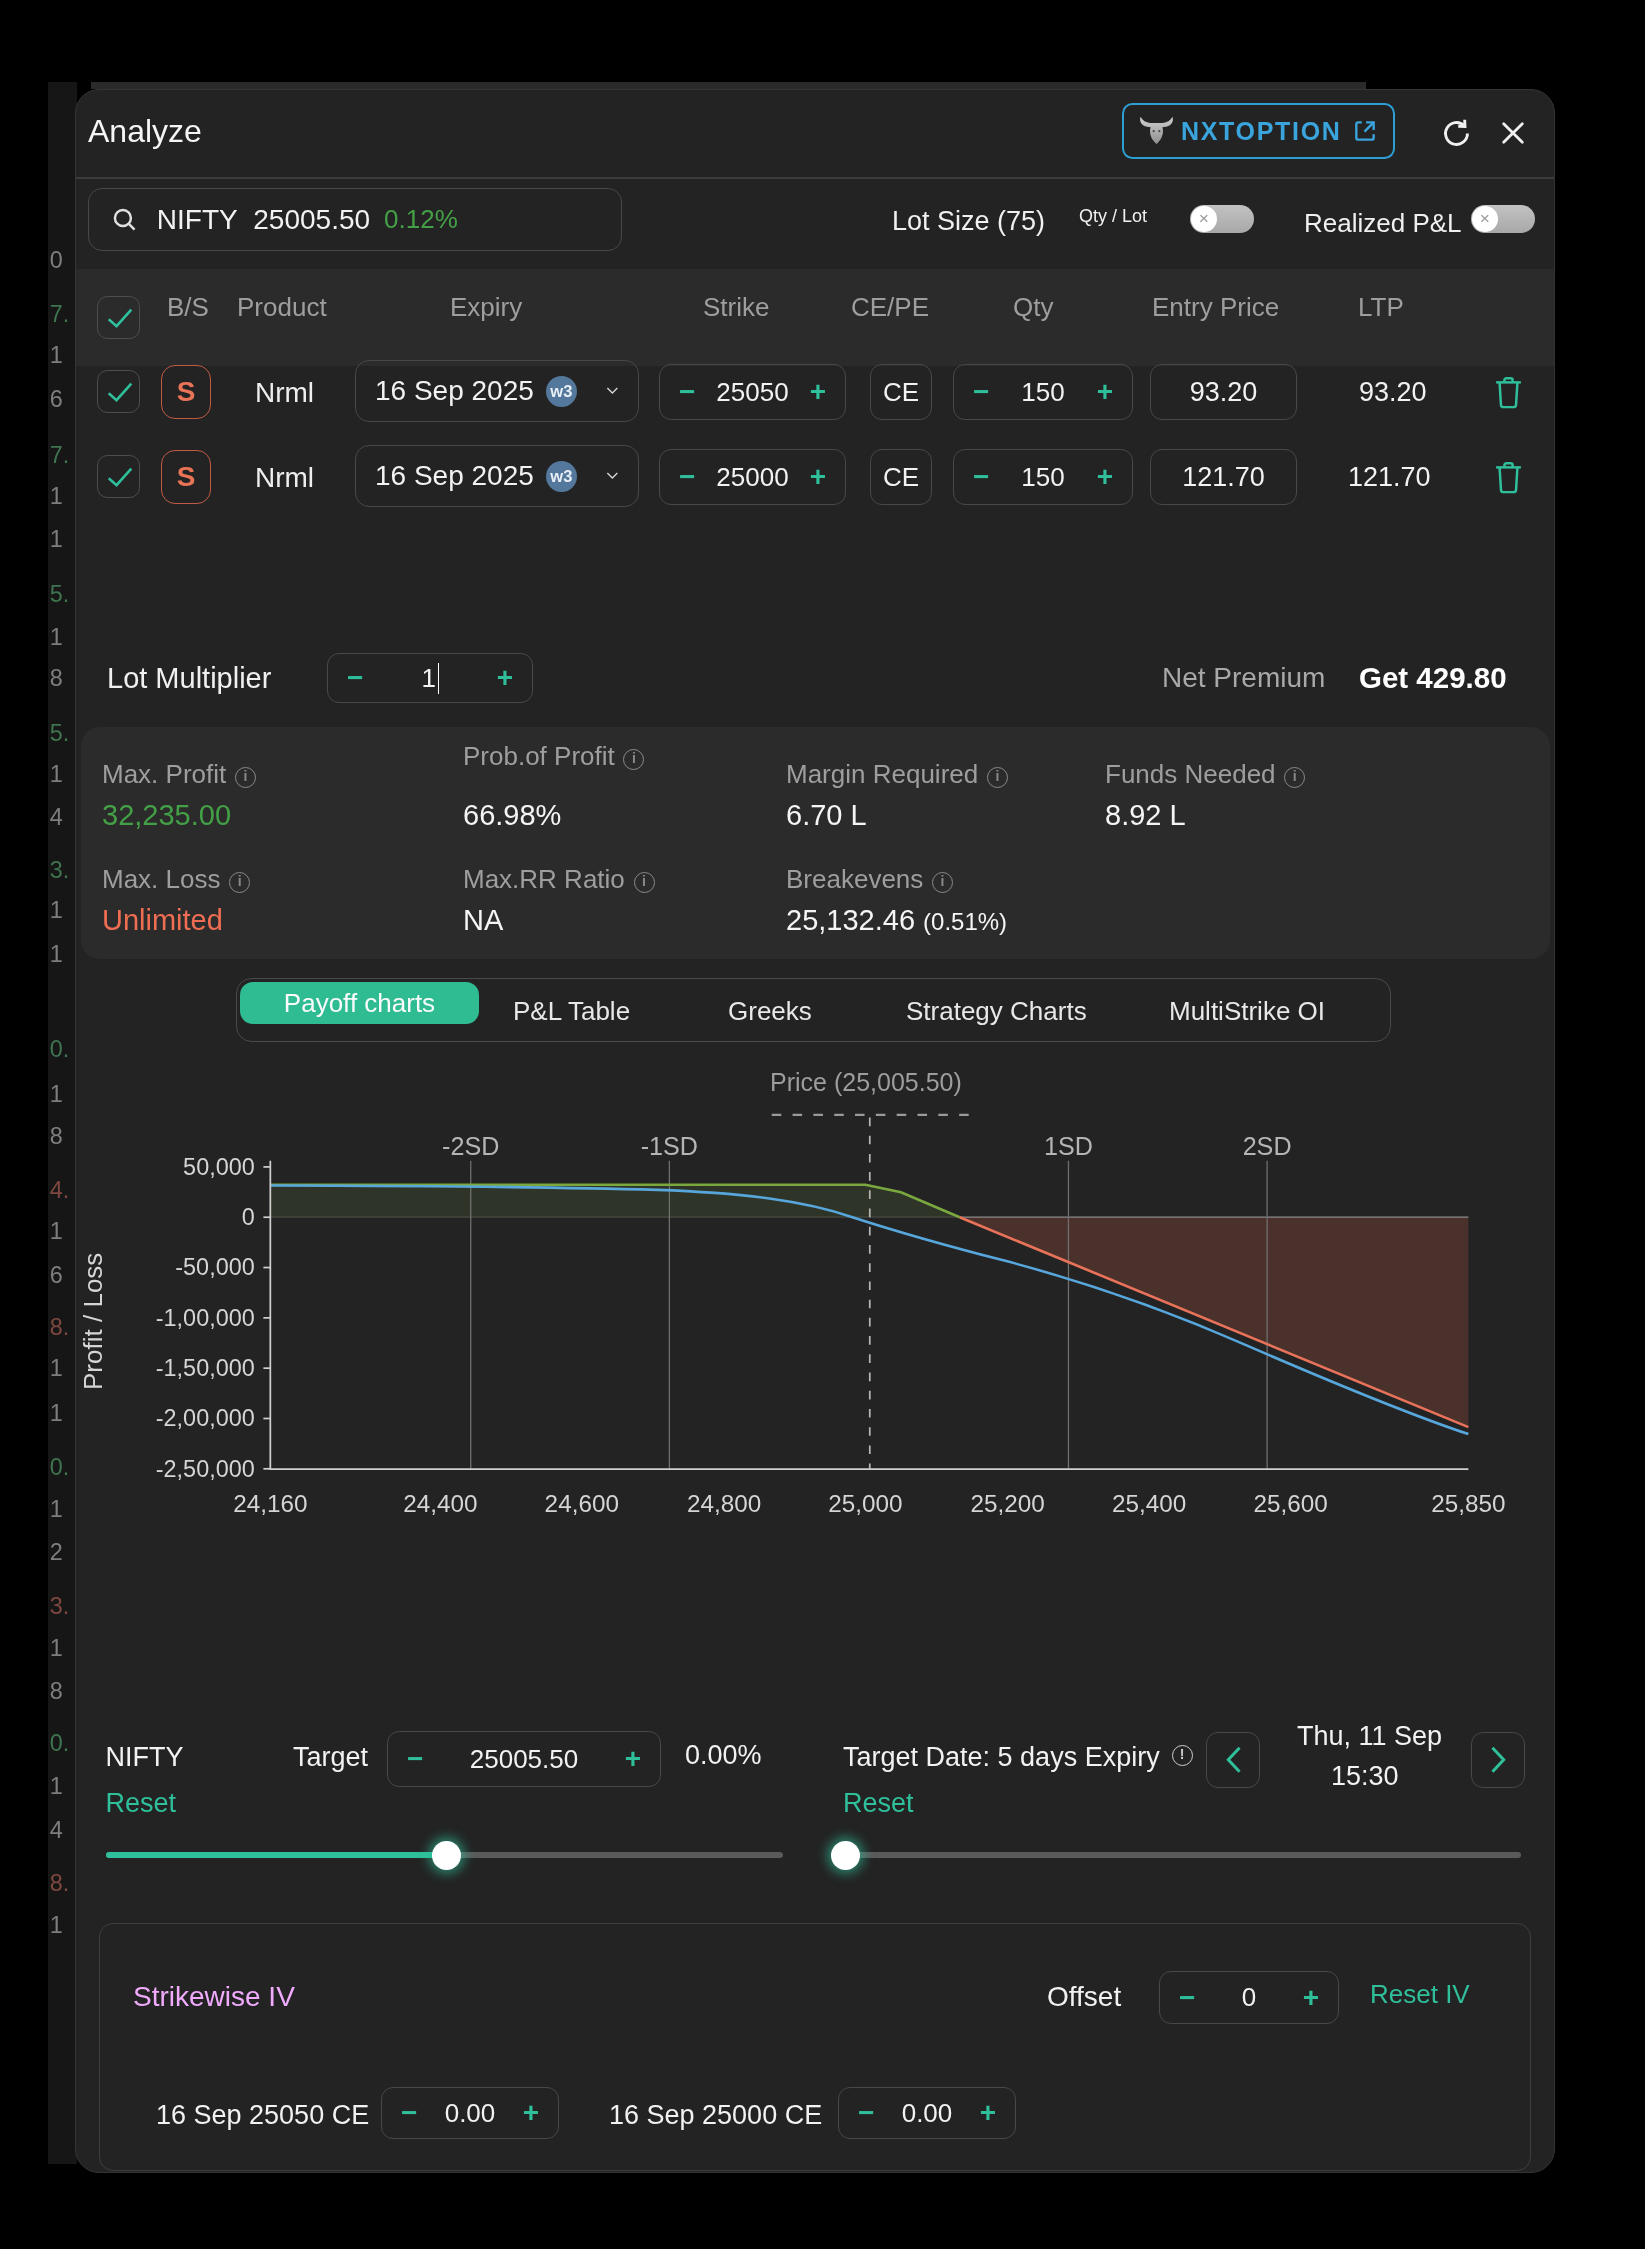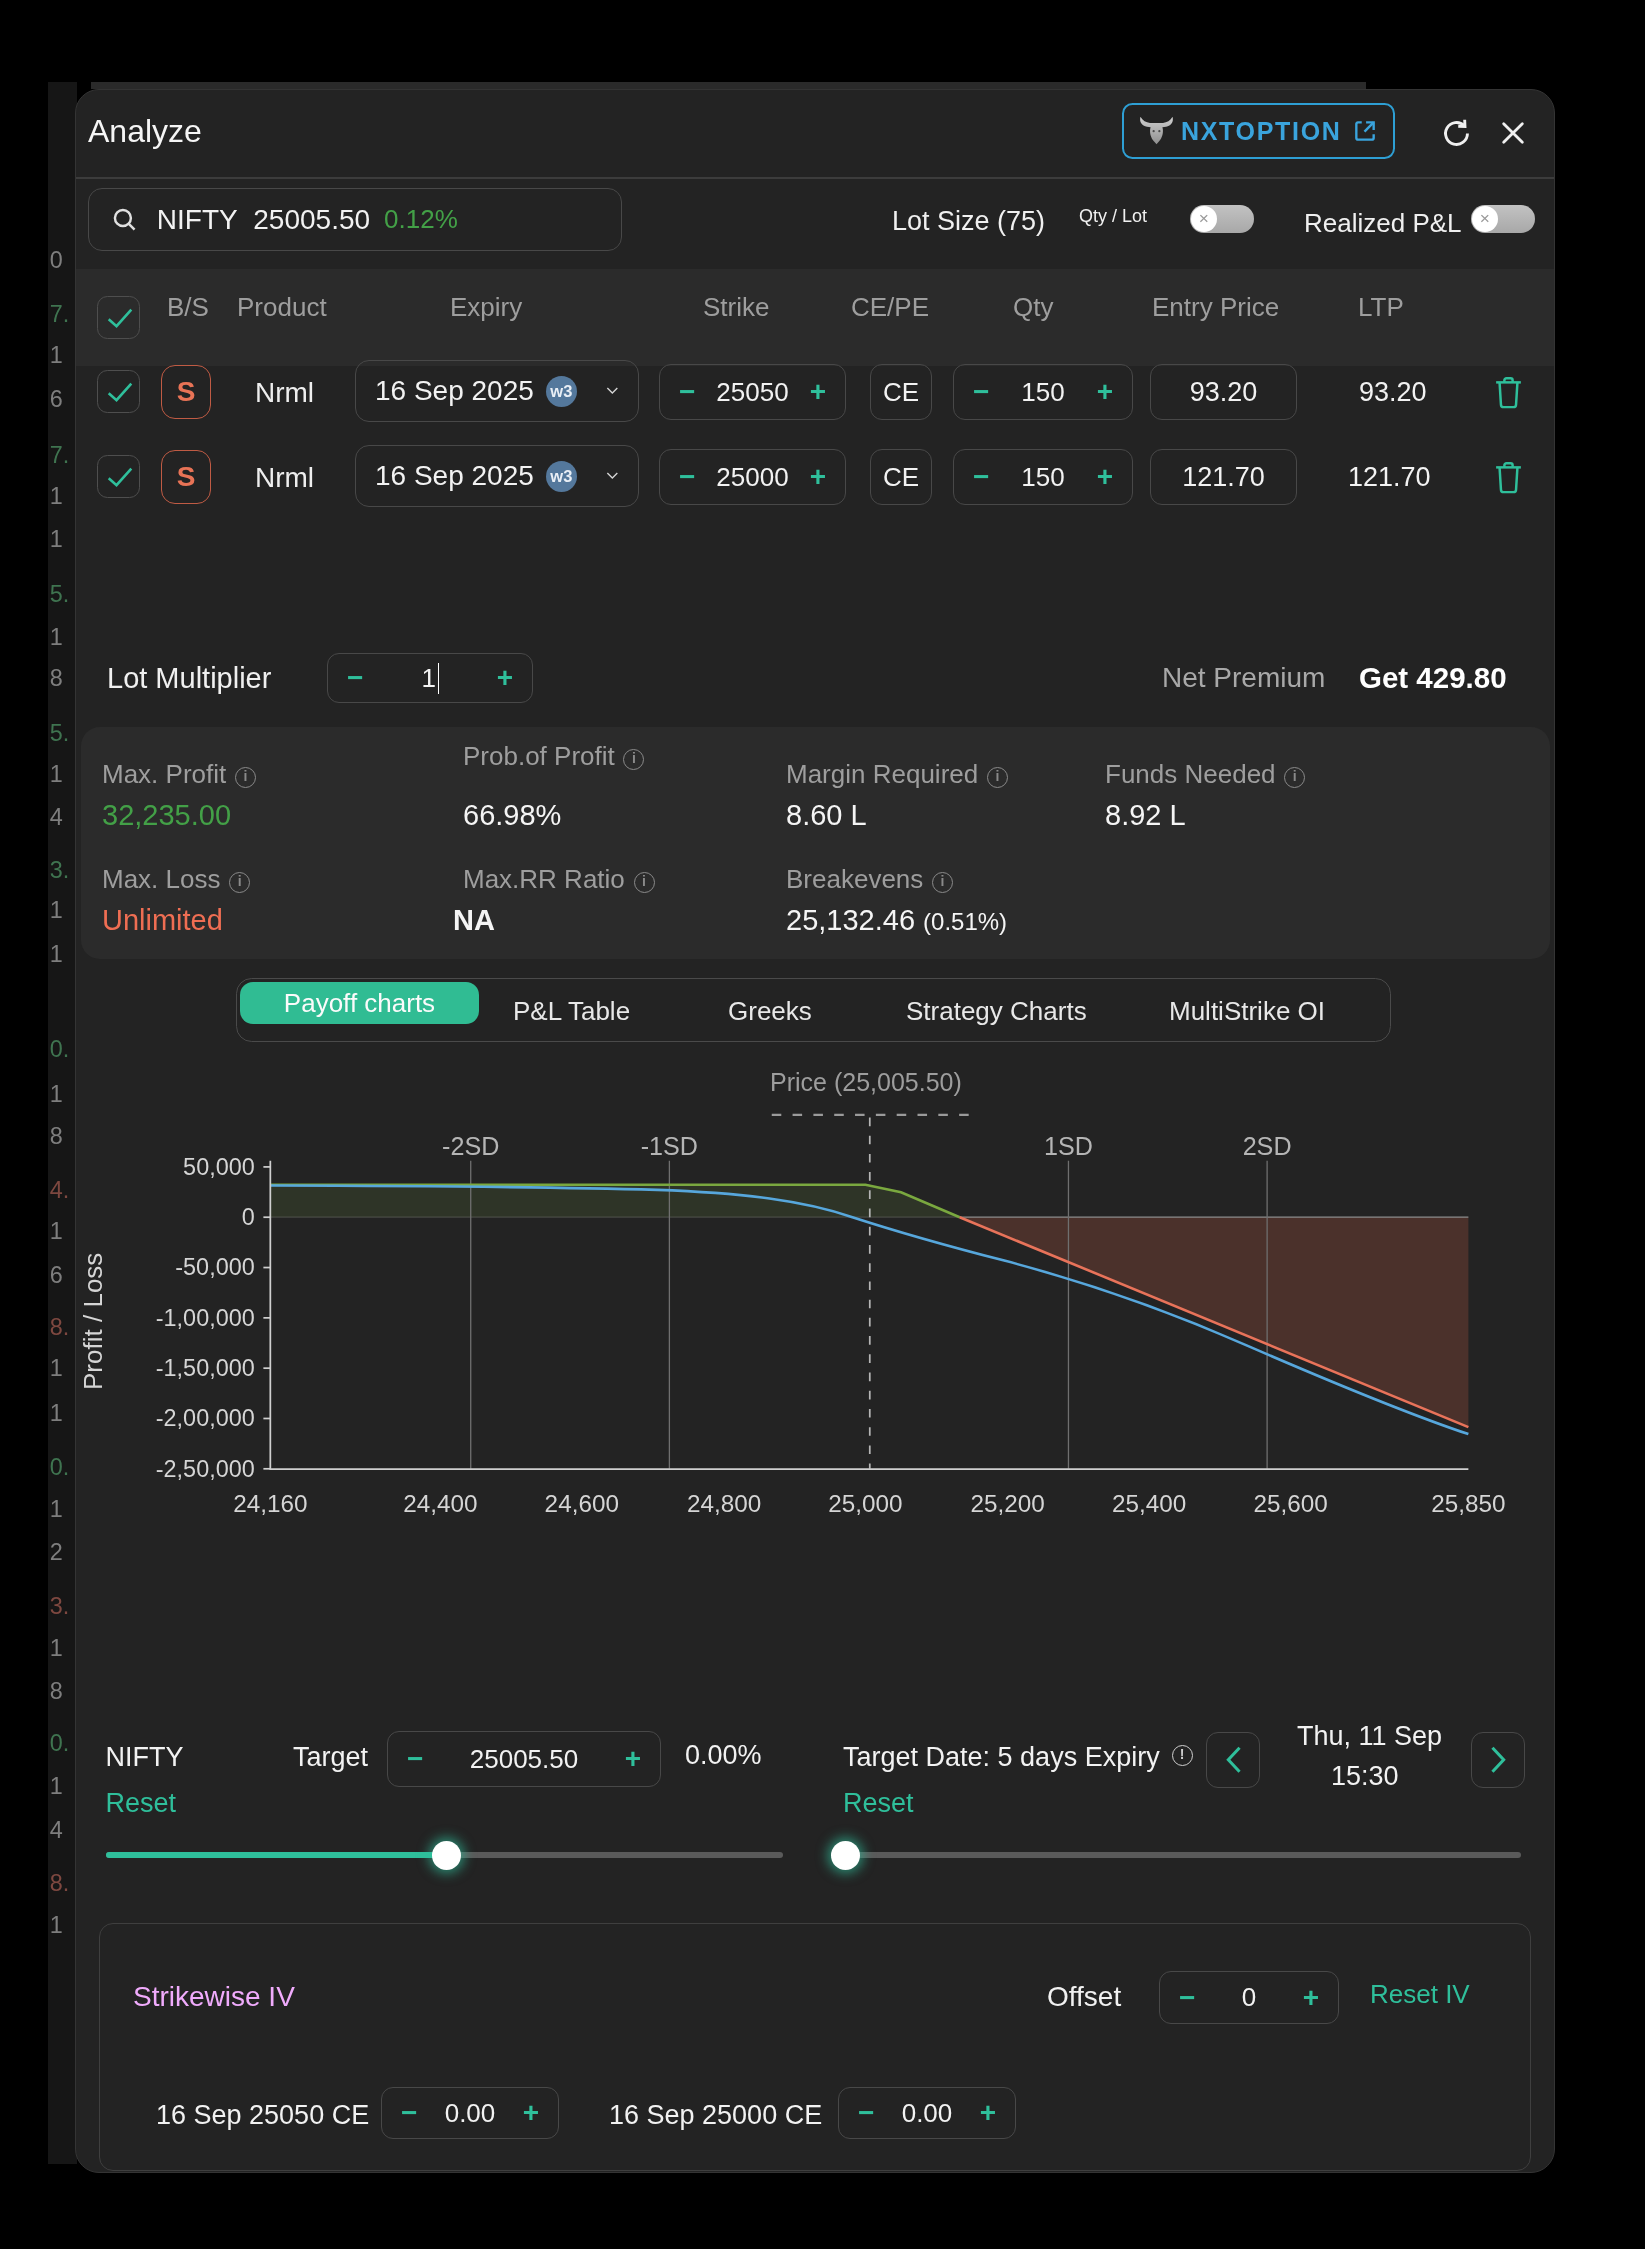--- a/index.html
+++ b/index.html
@@ -228,27 +228,27 @@
     </div>
     <div class="lbl" style="left:1086px; top:572px; font-size:28px; color:#a8a8a8;">Net Premium</div>
     <div class="lbl" style="left:1283px; top:571px; font-size:29.5px; font-weight:700; color:#ffffff;">Get 429.80</div>
 
     <div class="abs" style="left:5.2px; top:637px; width:1469px; height:232px; background:#2b2b2b; border-radius:19px;"></div>
     <div class="lbl grey" style="left:26px; top:669px; font-size:26px;">Max. Profit<span class="ico-i">i</span></div>
     <div class="lbl" style="left:26px; top:709px; font-size:29px; font-weight:500; color:#43a047;">32,235.00</div>
     <div class="lbl grey" style="left:387px; top:651px; font-size:26px;">Prob.of Profit<span class="ico-i">i</span></div>
     <div class="lbl" style="left:387px; top:709px; font-size:29px; font-weight:500; color:#f5f5f5;">66.98%</div>
     <div class="lbl grey" style="left:710px; top:669px; font-size:26px;">Margin Required<span class="ico-i">i</span></div>
-    <div class="lbl" style="left:710px; top:709px; font-size:29px; font-weight:500; color:#f5f5f5;">8.60 L</div>
+    <div class="lbl" style="left:710px; top:709px; font-size:29px; font-weight:500; color:#f5f5f5;">6.70 L</div>
     <div class="lbl grey" style="left:1029px; top:669px; font-size:26px;">Funds Needed<span class="ico-i">i</span></div>
     <div class="lbl" style="left:1029px; top:709px; font-size:29px; font-weight:500; color:#f5f5f5;">8.92 L</div>
     <div class="lbl grey" style="left:26px; top:774px; font-size:26px;">Max. Loss<span class="ico-i">i</span></div>
     <div class="lbl" style="left:26px; top:814px; font-size:29px; font-weight:500; color:#ef6e53;">Unlimited</div>
     <div class="lbl grey" style="left:387px; top:774px; font-size:26px;">Max.RR Ratio<span class="ico-i">i</span></div>
-    <div class="lbl" style="left:377px; top:814px; font-size:29px; font-weight:700; color:#f5f5f5;">NA</div>
+    <div class="lbl" style="left:387px; top:814px; font-size:29px; font-weight:400; color:#f5f5f5;">NA</div>
     <div class="lbl grey" style="left:710px; top:774px; font-size:26px;">Breakevens<span class="ico-i">i</span></div>
     <div class="lbl" style="left:710px; top:814px; font-size:29px; font-weight:500; color:#f5f5f5;">25,132.46 <span style="font-size:24px;">(0.51%)</span></div>
 
     <div class="abs" style="left:160px; top:888px; width:1155px; height:64px; border:1.7px solid #4a4a4a; border-radius:15.6px;"></div>
     <div class="abs" style="left:164px; top:892px; width:239px; height:42px; background:#30bc93; border-radius:13px; display:flex; align-items:center; justify-content:center;">
       <span style="font-size:26px; color:#fbfbfb;">Payoff charts</span>
     </div>
     <div class="lbl" style="left:437px; top:906px; font-size:26px; color:#e8e8e8;">P&amp;L Table</div>
     <div class="lbl" style="left:652px; top:906px; font-size:26px; color:#e8e8e8;">Greeks</div>
     <div class="lbl" style="left:830px; top:906px; font-size:26px; color:#e8e8e8;">Strategy Charts</div>

